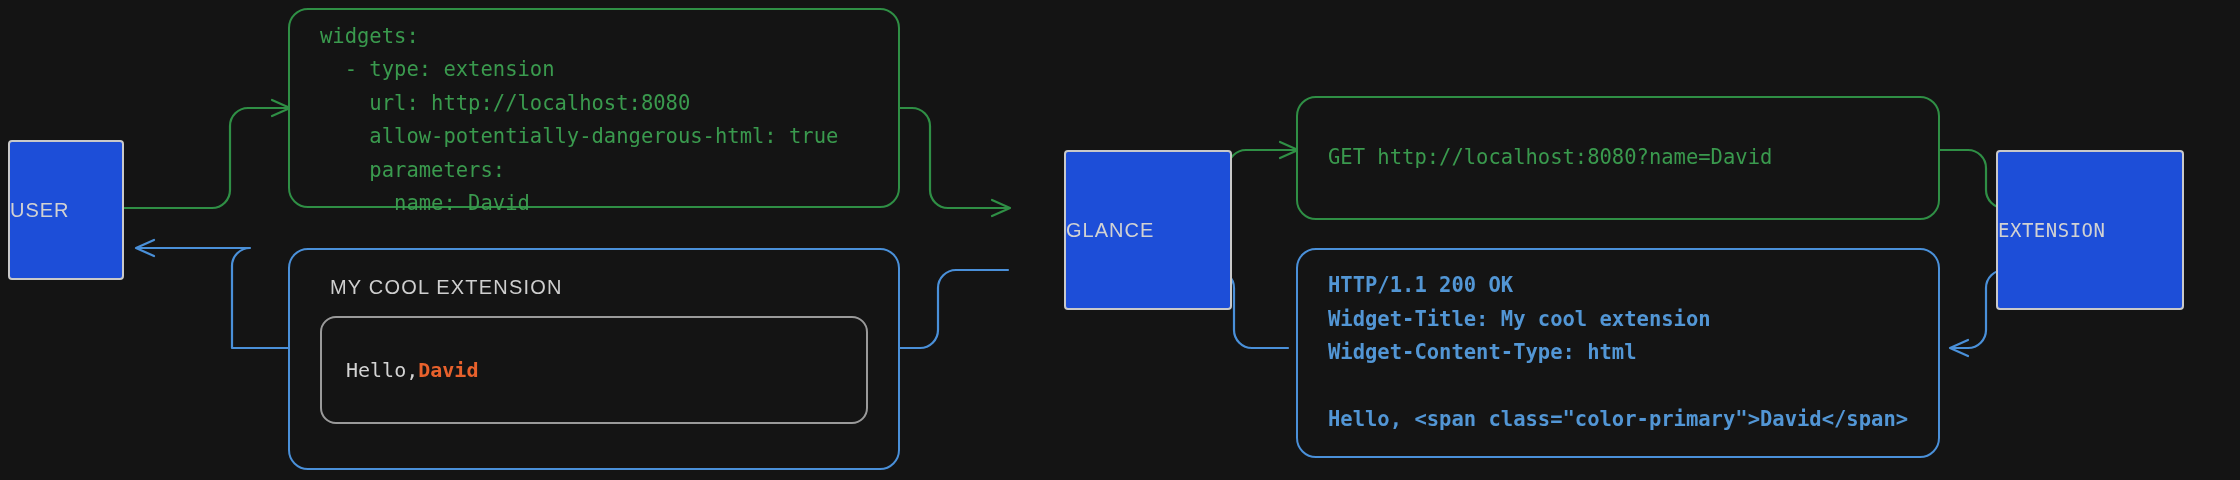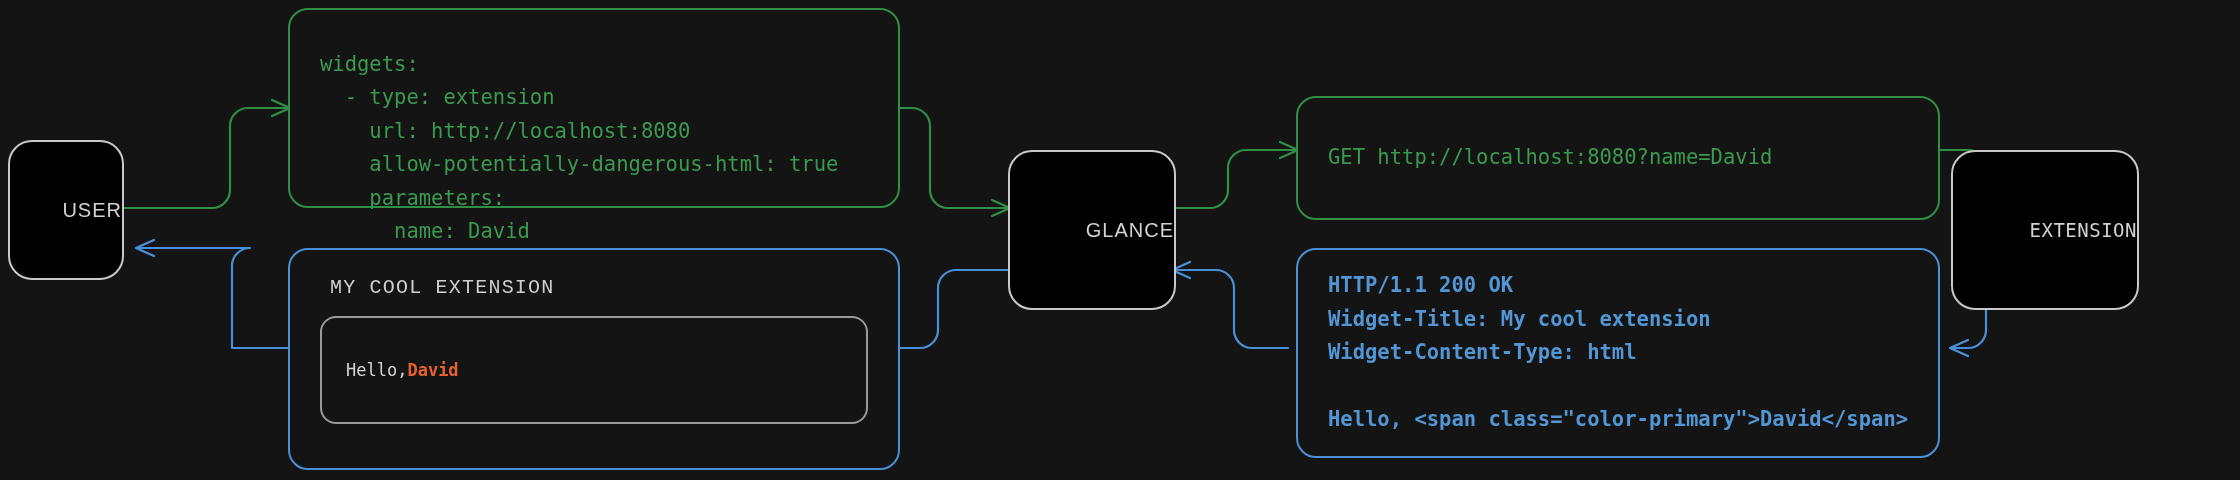--- a/index.html
+++ b/index.html
@@ -1,40 +1,40 @@
 <!DOCTYPE html>
 <html><head>
 <meta charset="utf-8">
 <style>
   html,body{margin:0;padding:0;background:#141414;}
   body{width:2240px;height:480px;overflow:hidden;font-family:"DejaVu Sans Mono",monospace;}
   #stage{position:relative;width:2240px;height:480px;background:#141414;}
   svg#wires{position:absolute;inset:0;width:2240px;height:480px;pointer-events:none;}
 
-  .node{position:absolute;border:2px solid #c9c9c9;border-radius:24px;background:#000000;
-        display:flex;align-items:center;justify-content:flex-end;}
+  .node{position:absolute;border:2px solid #c9c9c9;border-radius:4px;background:#1d4ed8;
+        display:flex;align-items:center;justify-content:flex-start;}
   .node span{font-family:"DejaVu Sans Mono",monospace;font-size:19px;color:#d2d2d2;letter-spacing:.5px;}
   .node.sans span{font-family:"Liberation Sans",sans-serif;font-size:20px;letter-spacing:1px;}
 
   .codebox{position:absolute;border:2px solid;border-radius:20px;background:#141414;
-           box-sizing:border-box;padding:38px 30px;}
+           box-sizing:border-box;padding:10px 30px;}
   .codebox pre{margin:0;font-family:"DejaVu Sans Mono",monospace;font-size:20.5px;line-height:1.63;
                white-space:pre;}
   .green{border-color:#2f8f45;}
   .green pre{color:#3a9a4e;}
   .blue{border-color:#4a90d9;}
   .blue pre{color:#5296d5;font-weight:bold;}
 
   .widget-card{position:absolute;border:2px solid #4a90d9;border-radius:20px;background:#141414;
                box-sizing:border-box;padding:26px 30px;}
-  .widget-title{font-family:Liberation Mono, monospace;font-size:20px;color:#cfcfcf;
+  .widget-title{font-family:Liberation Sans, sans-serif;font-size:20px;color:#cfcfcf;
                 letter-spacing:1.2px;margin-bottom:17px;padding-left:10px;}
   .widget-body{border:2px solid #9a9a9a;border-radius:16px;padding:26px 24px;min-height:52px;
                display:flex;align-items:center;}
-  .widget-body span{font-family:"DejaVu Sans Mono",monospace;font-size:17px;color:#d4d4d4;}
+  .widget-body span{font-family:"DejaVu Sans Mono",monospace;font-size:20px;color:#d4d4d4;}
   .widget-body .accent{color:#e8612c;font-weight:bold;}
 </style>
 </head>
 <body>
 
 <div id="stage">
 
   <svg id="wires" viewBox="0 0 2240 480" xmlns="http://www.w3.org/2000/svg">
     <g fill="none" stroke-width="2.2" stroke-linecap="round" stroke-linejoin="round">
 
@@ -61,25 +61,25 @@
 
       <path d="M288,348 H232 V266 a18,18 0 0 1 18,-18 H138" stroke="#4a90d9"></path>
       <path d="M154,240 L136,248 L154,256" stroke="#4a90d9"></path>
     </g>
   </svg>
 
   <div class="node sans" style="left:8px;top:140px;width:112px;height:136px;">
     <span>USER</span>
   </div>
 
-  <div class="node sans" style="left:1008px;top:150px;width:164px;height:156px;">
+  <div class="node sans" style="left:1064px;top:150px;width:164px;height:156px;">
     <span>GLANCE</span>
   </div>
 
-  <div class="node" style="left:1951px;top:150px;width:184px;height:156px;">
+  <div class="node" style="left:1996px;top:150px;width:184px;height:156px;">
     <span>EXTENSION</span>
   </div>
 
   <div class="codebox green" style="left:288px;top:8px;width:612px;height:200px;">
     <pre>widgets:
   - type: extension
     url: http://localhost:8080
     allow-potentially-dangerous-html: true
     parameters:
       name: David</pre>

